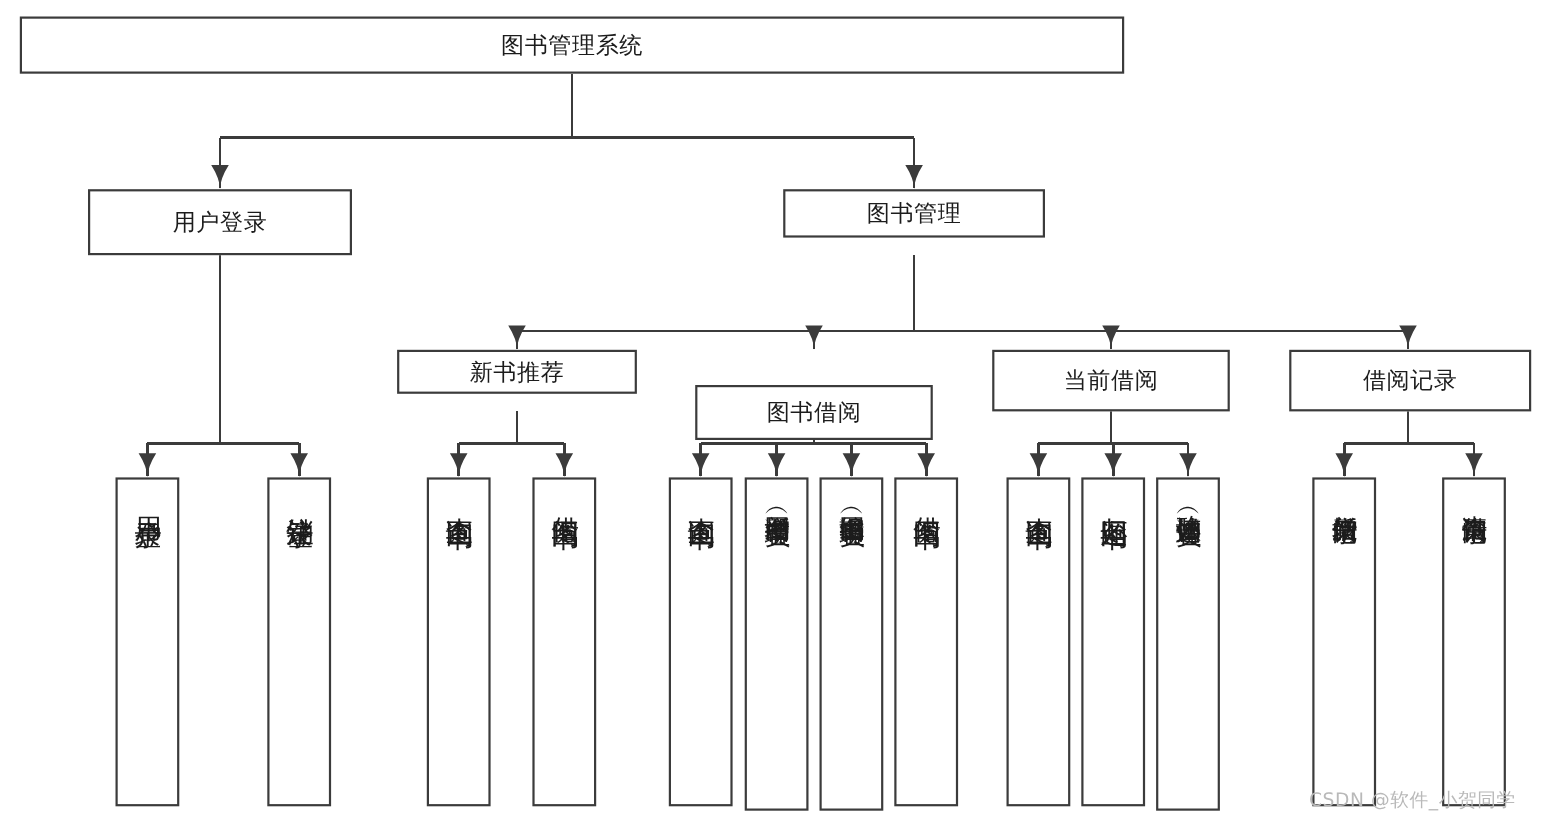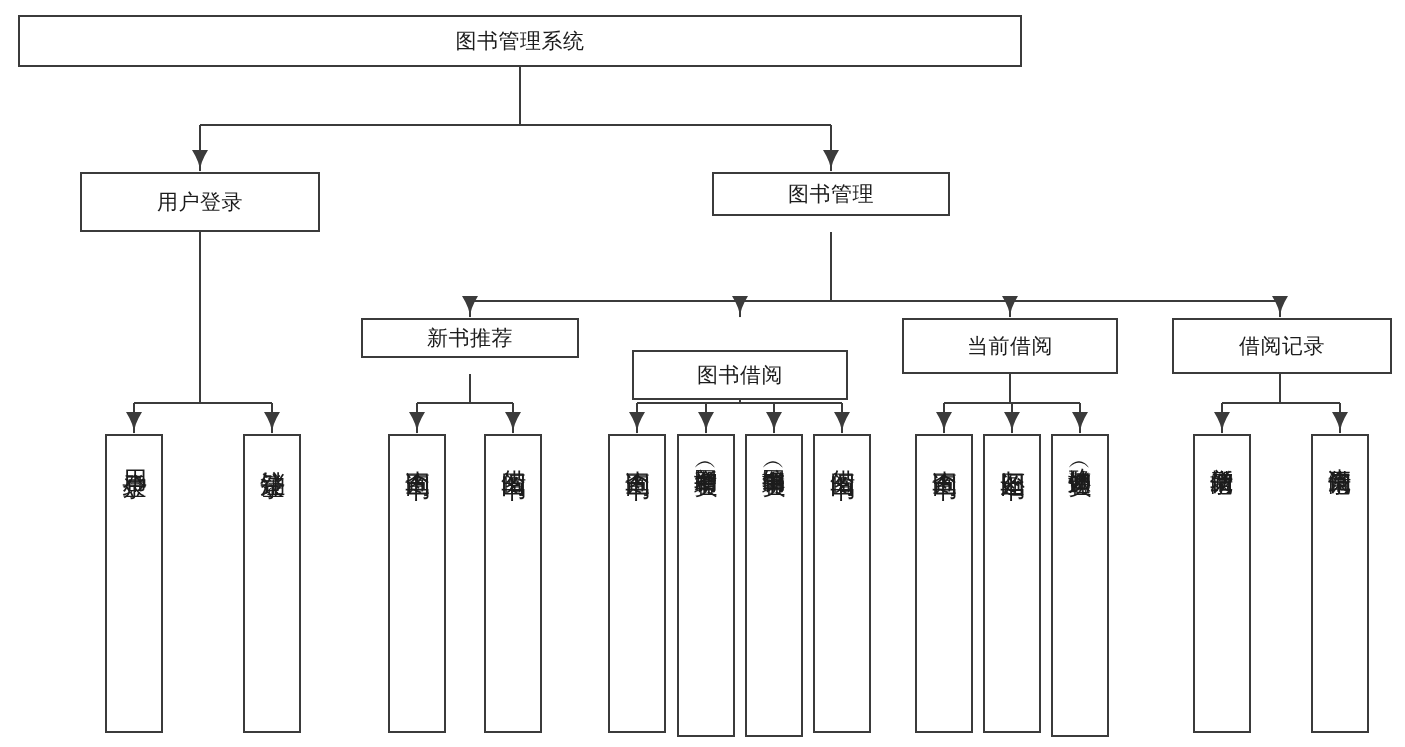--- a/index.html
+++ b/index.html
@@ -182,13 +182,14 @@
       <div class="node vert small" style="left: 1051px; top: 434px; width: 58px; height: 303px;">
         <span class="label">确认归还（管理员）</span>
       </div>
       <div class="node vert small" style="left: 1193px; top: 434px; width: 58px; height: 299px;">
         <span class="label">新增借阅记录</span>
       </div>
       <div class="node vert small" style="left: 1311px; top: 434px; width: 58px; height: 299px;">
         <span class="label">查询借阅记录</span>
       </div>
     </div>
+  <div class="watermark" style="left: 1190px; top: 716px;">CSDN @软件_小贺同学</div>
 </div>
 
 </body></html>

